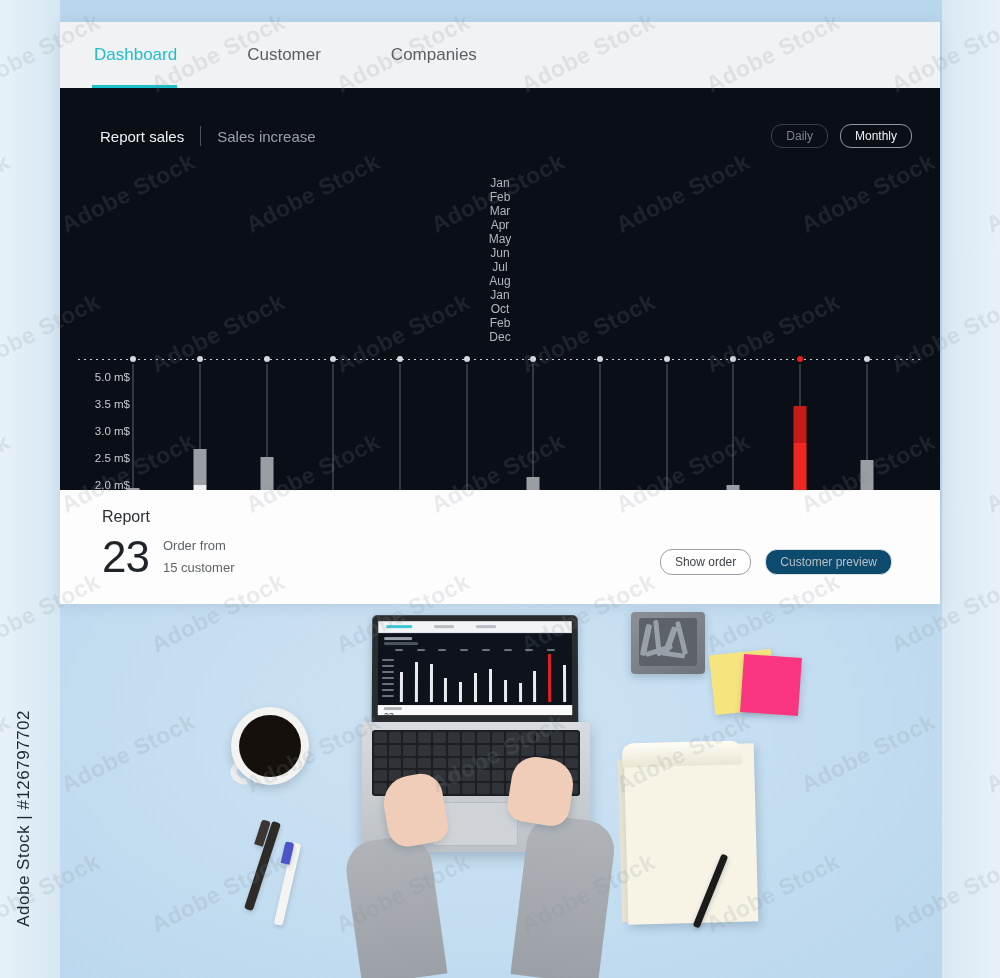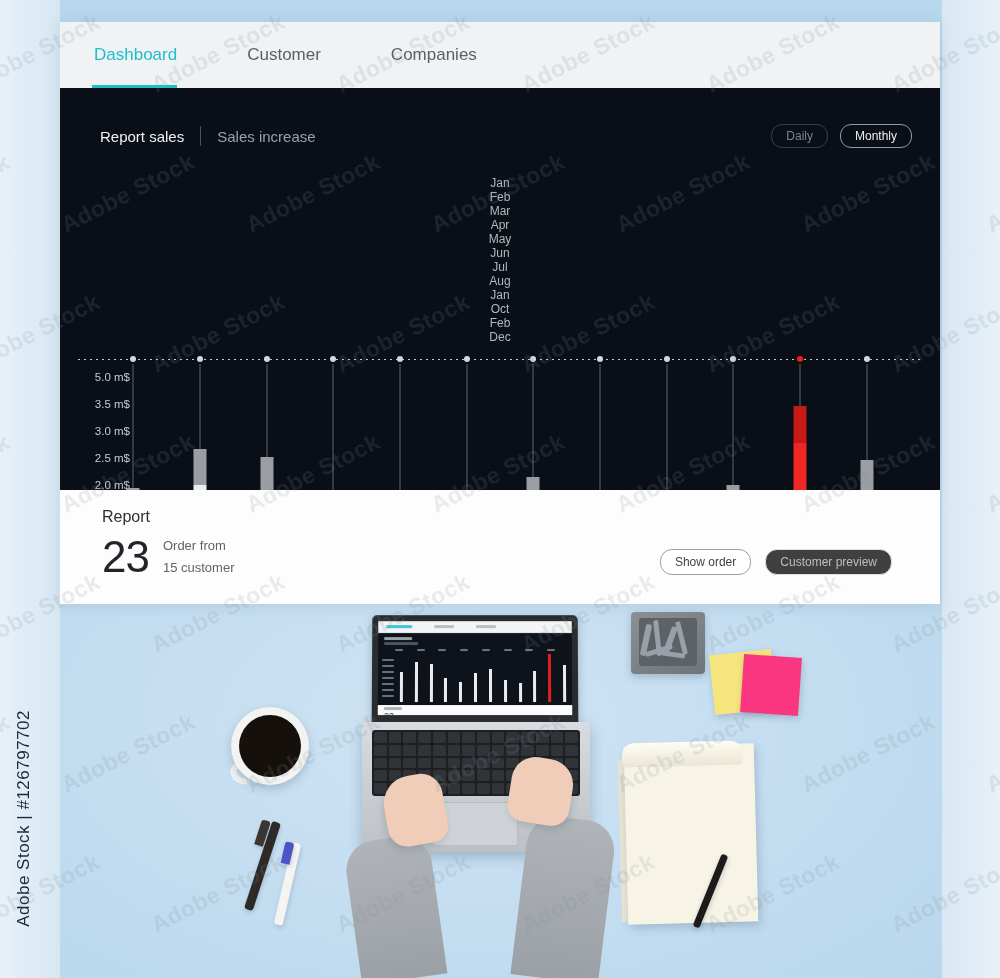--- a/index.html
+++ b/index.html
@@ -206,21 +206,21 @@
   
   .report { background:#fdfdfd; height:114px; padding:18px 28px 0 42px; position:relative; }
   .rep-title { font-size:16px; color:#2b3036; }
   .rep-row { display:flex; align-items:center; margin-top:8px; }
   .rep-num { font-size:44px; color:#1f2429; font-weight:300; line-height:46px; letter-spacing:-1px; }
   .rep-lines { margin-left:14px; }
   .rep-lines div { font-size:13px; color:#5e646b; line-height:22px; }
   .rep-btns { position:absolute; right:48px; top:52px; display:flex; gap:14px; }
   .rep-btn { font-size:12px; padding:5px 14px; border-radius:12px; cursor:pointer;margin-top:7px; }
   .rep-btn.solid { color:#3d4349; border:1px solid #9aa0a6; background:#fff; }
-  .rep-btn.ghost { color:#b9bec4; border:1px solid #dfe2e5; background:#404040; }
+  .rep-btn.ghost { color:#b9bec4; border:1px solid #dfe2e5; background:#0c4a6e; }
 </style>
 </head>
 <body>
 
 <div id="photo">
   <div class="band-l"></div>
   <div class="band-r"></div>
 
   <div class="mug-cork"></div>
   <div class="mug-handle"></div>

